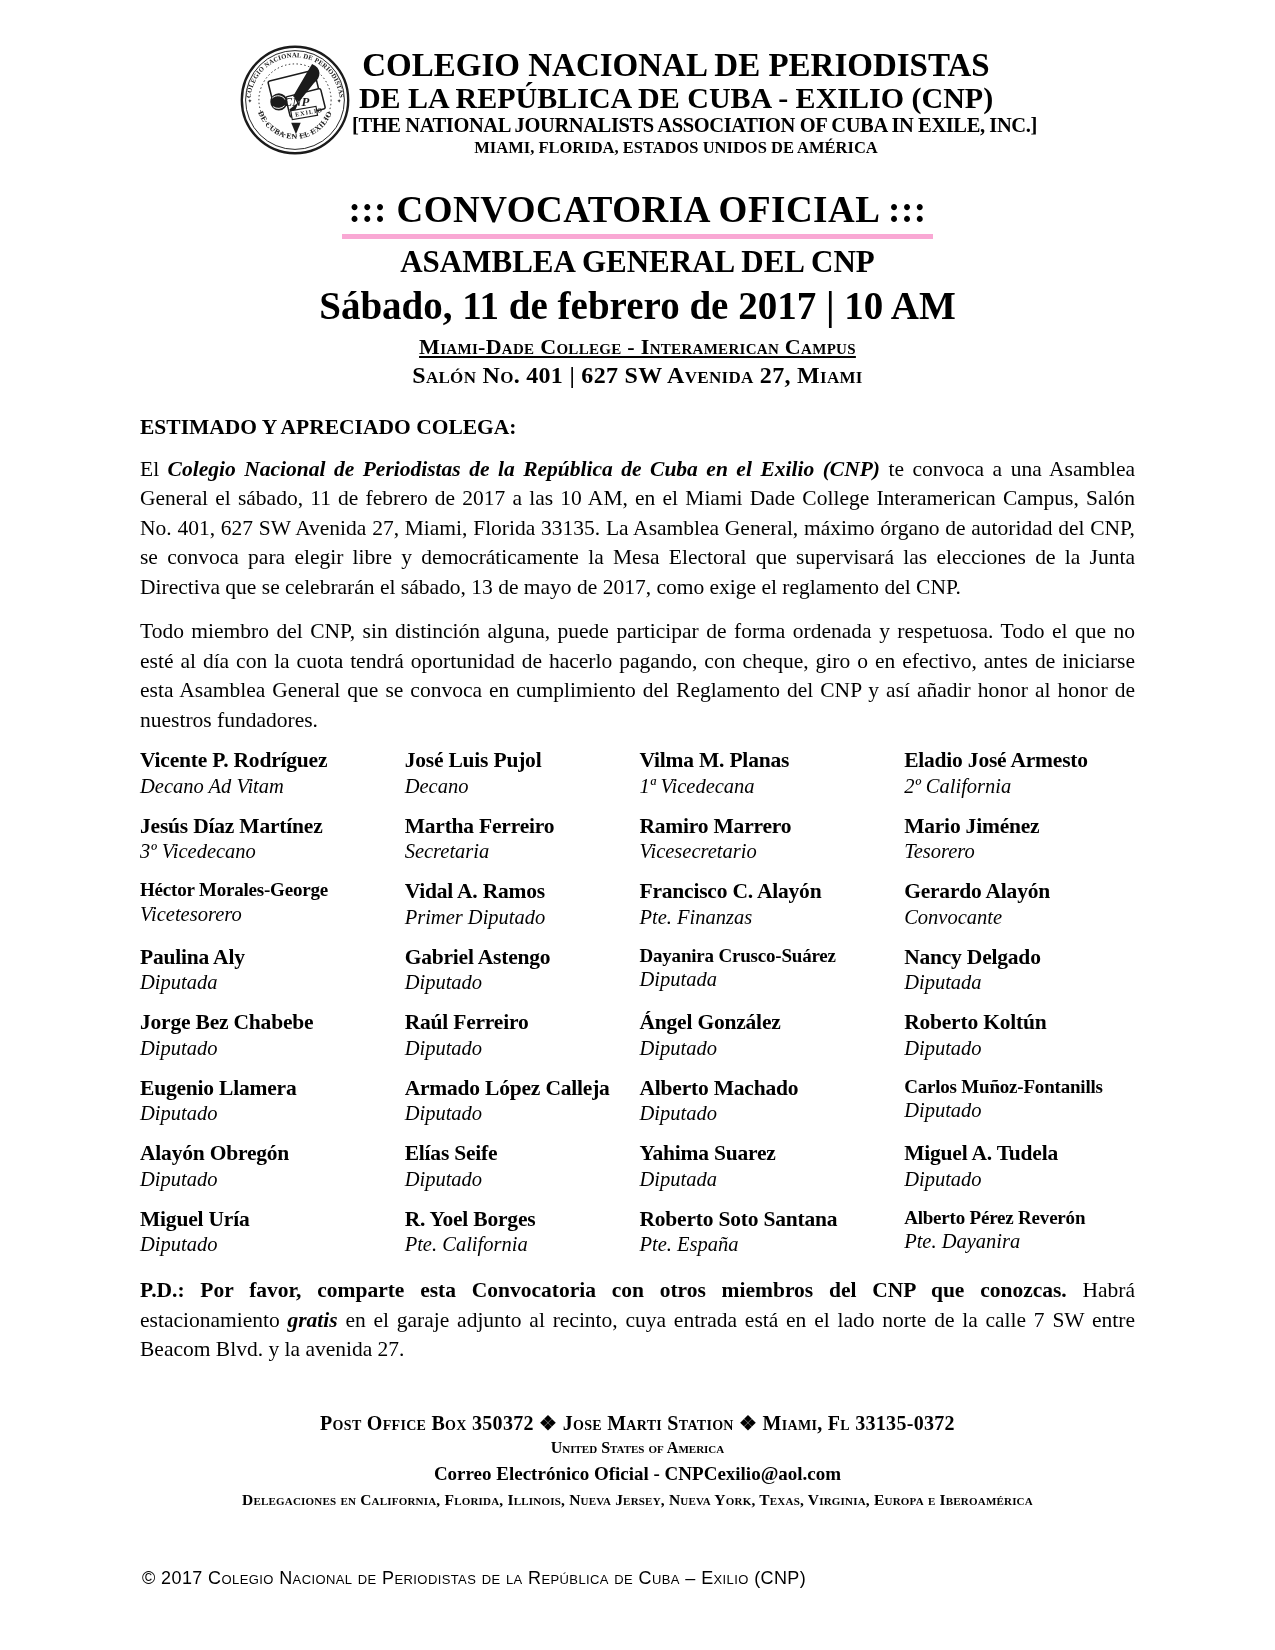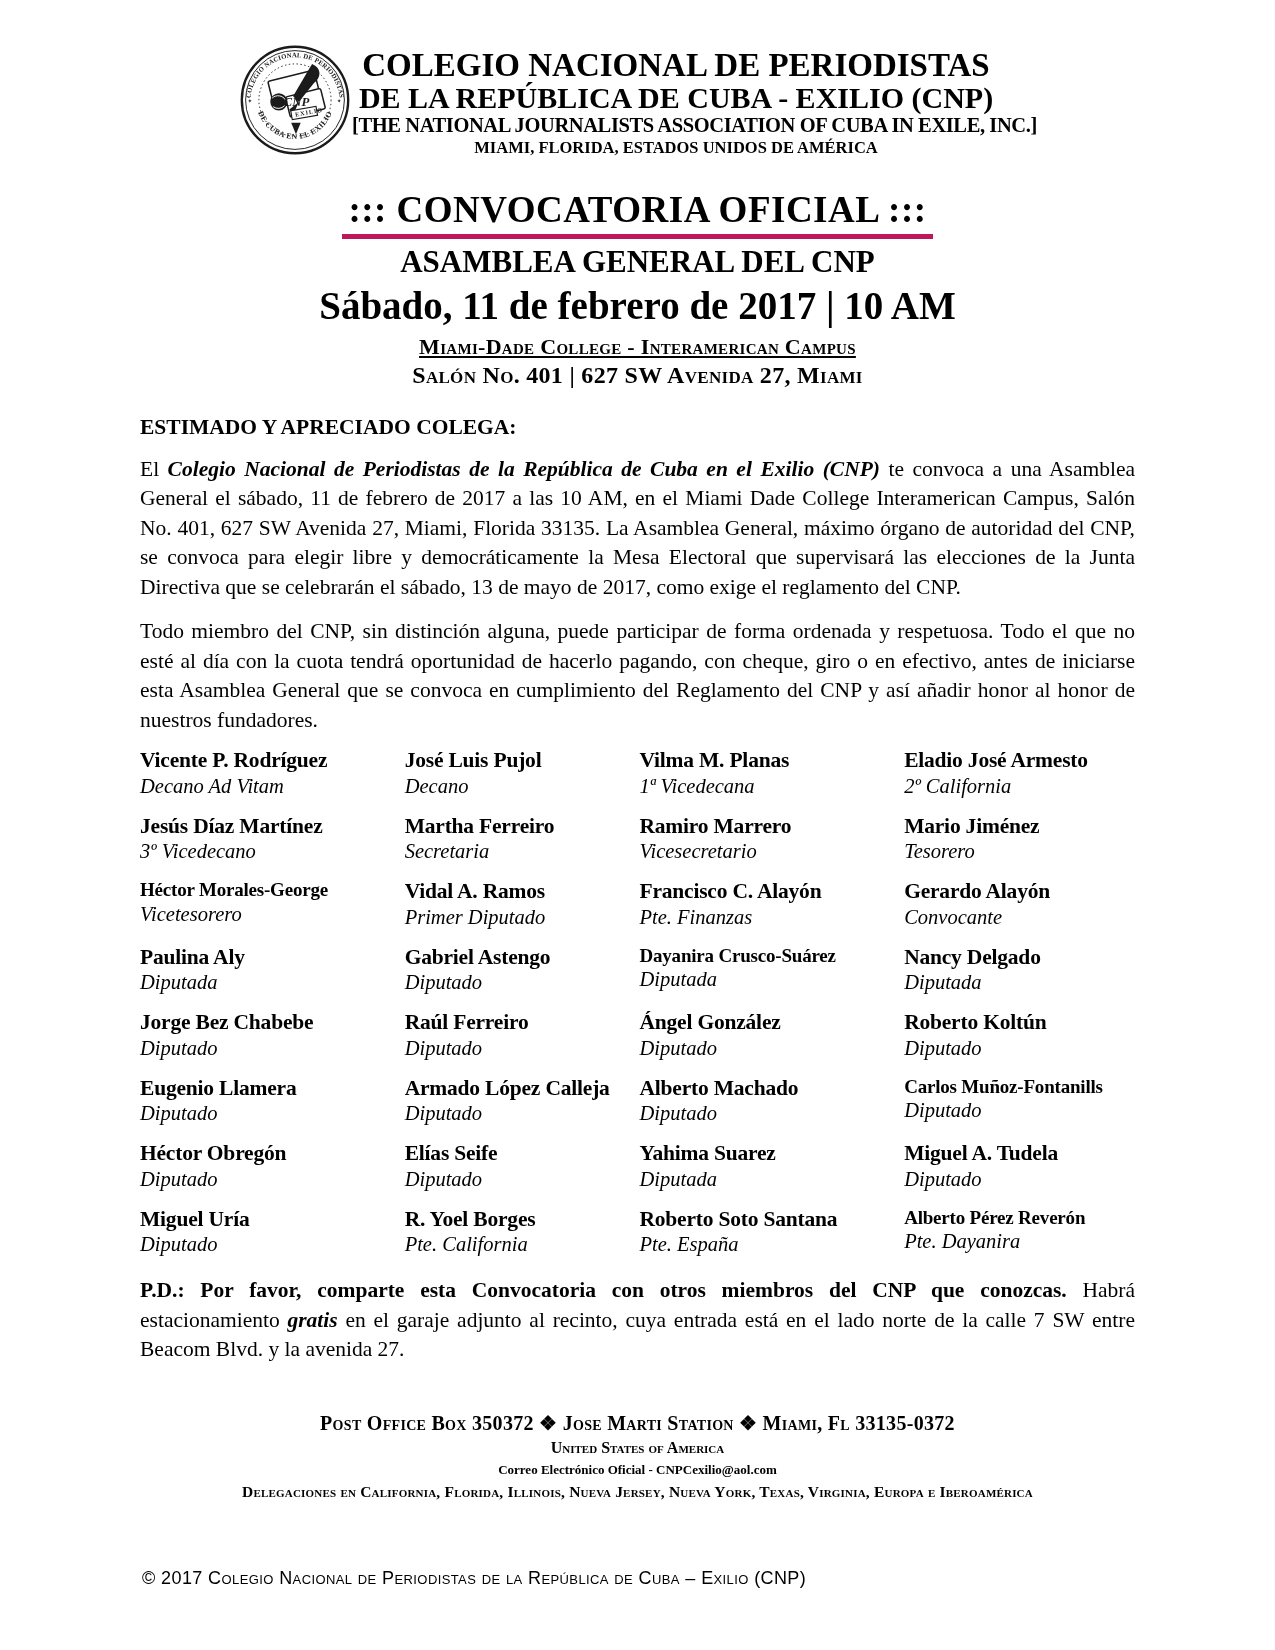--- a/index.html
+++ b/index.html
@@ -19,21 +19,21 @@
   .masthead-text{width:648px;text-align:center;line-height:1.04;}
   .org-line1{font-size:33px;font-weight:bold;white-space:nowrap;}
   .org-line2{font-size:30px;font-weight:bold;white-space:nowrap;}
   .org-line3{font-size:20.5px;font-weight:bold;letter-spacing:-0.4px;white-space:nowrap;margin-top:2px;}
   .org-line4{font-size:16.5px;font-weight:bold;margin-top:3px;}
   
   .title-wrap{text-align:center;margin-top:24px;}
   .doc-title{
     display:inline-block;
     font-size:37px;font-weight:bold;letter-spacing:0.5px;
-    border-bottom:5px solid #be185d;
+    border-bottom:5px solid #f9a8d4;
     padding:0 6px 3px 6px;
   }
   .event{text-align:center;}
   .event-title{font-size:31px;font-weight:bold;margin-top:5px;}
   .event-datetime{font-size:39px;font-weight:bold;margin-top:3px;}
   .event-venue{font-size:22px;font-weight:bold;font-variant:small-caps;margin-top:6px;letter-spacing:0.3px;text-decoration:underline;}
   .event-room{font-size:24px;font-weight:bold;font-variant:small-caps;margin-top:2px;letter-spacing:0.3px;}
   
   .salutation{font-size:21.5px;font-weight:bold;margin:26px 0 0 0;}
   .para{font-size:21.5px;line-height:1.37;text-align:justify;margin:15px 0 0 0;}
@@ -47,21 +47,21 @@
     margin-top:12px;
   }
   .roster-name{font-size:21.5px;font-weight:bold;line-height:1.25;white-space:nowrap;letter-spacing:-0.2px;}
   .roster-name.compact{font-size:19px;}
   .roster-role{font-size:20.5px;font-style:italic;line-height:1.25;white-space:nowrap;}
   
   .pd{margin-top:18px;}
   .footer{text-align:center;margin-top:46px;line-height:1.3;}
   .f-po{font-size:20px;font-weight:bold;font-variant:small-caps;letter-spacing:0.3px;}
   .f-country{font-size:16px;font-weight:bold;font-variant:small-caps;margin-top:2px;}
-  .f-email{font-size:13px;font-weight:bold;margin-top:3px;}
+  .f-email{font-size:19px;font-weight:bold;margin-top:3px;}
   .f-deleg{font-size:15.5px;font-variant:small-caps;font-weight:600;margin-top:3px;letter-spacing:0.2px;}
   .copyright{
     position:absolute;left:142px;top:1568px;
     font-family:"Liberation Sans","DejaVu Sans",sans-serif;
     font-size:18px;font-variant:small-caps;letter-spacing:0.4px;
   }
 </style>
 </head>
 <body>
 
@@ -219,21 +219,21 @@
       </div>
       <div class="roster-cell">
         <div class="roster-name">Alberto Machado</div>
         <div class="roster-role">Diputado</div>
       </div>
       <div class="roster-cell">
         <div class="roster-name compact">Carlos Muñoz-Fontanills</div>
         <div class="roster-role">Diputado</div>
       </div>
       <div class="roster-cell">
-        <div class="roster-name">Héctor Obregón</div>
+        <div class="roster-name">Alayón Obregón</div>
         <div class="roster-role">Diputado</div>
       </div>
       <div class="roster-cell">
         <div class="roster-name">Elías Seife</div>
         <div class="roster-role">Diputado</div>
       </div>
       <div class="roster-cell">
         <div class="roster-name">Yahima Suarez</div>
         <div class="roster-role">Diputada</div>
       </div>

